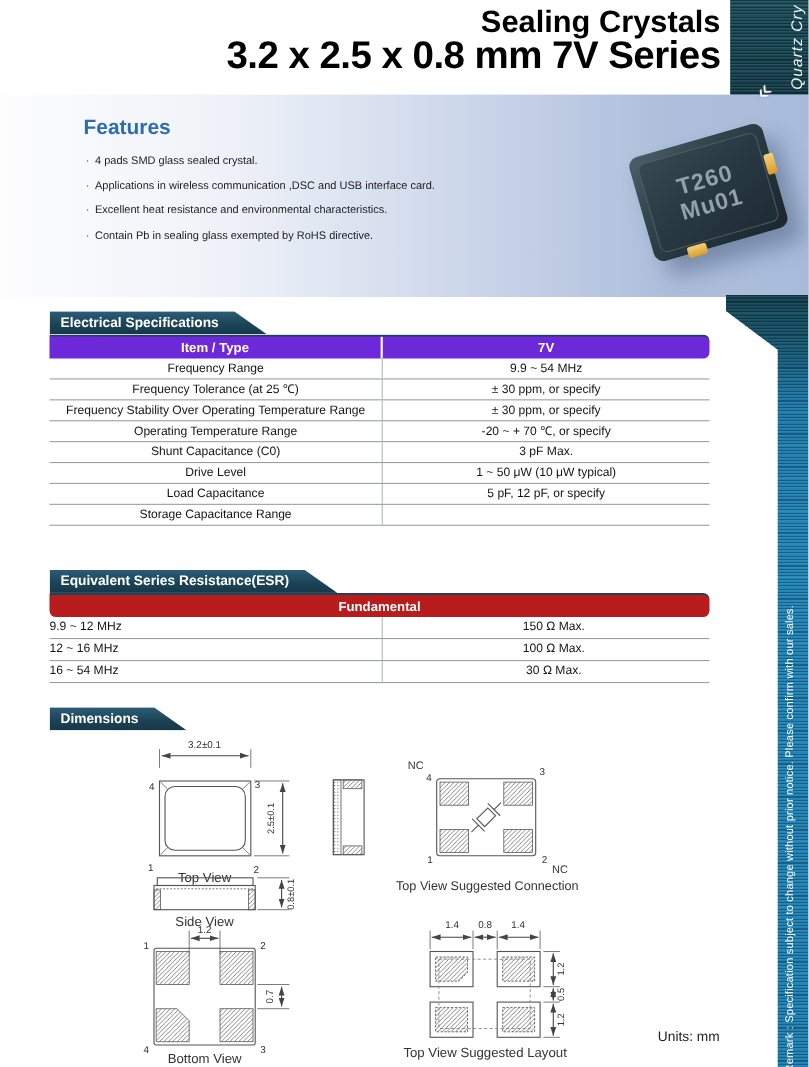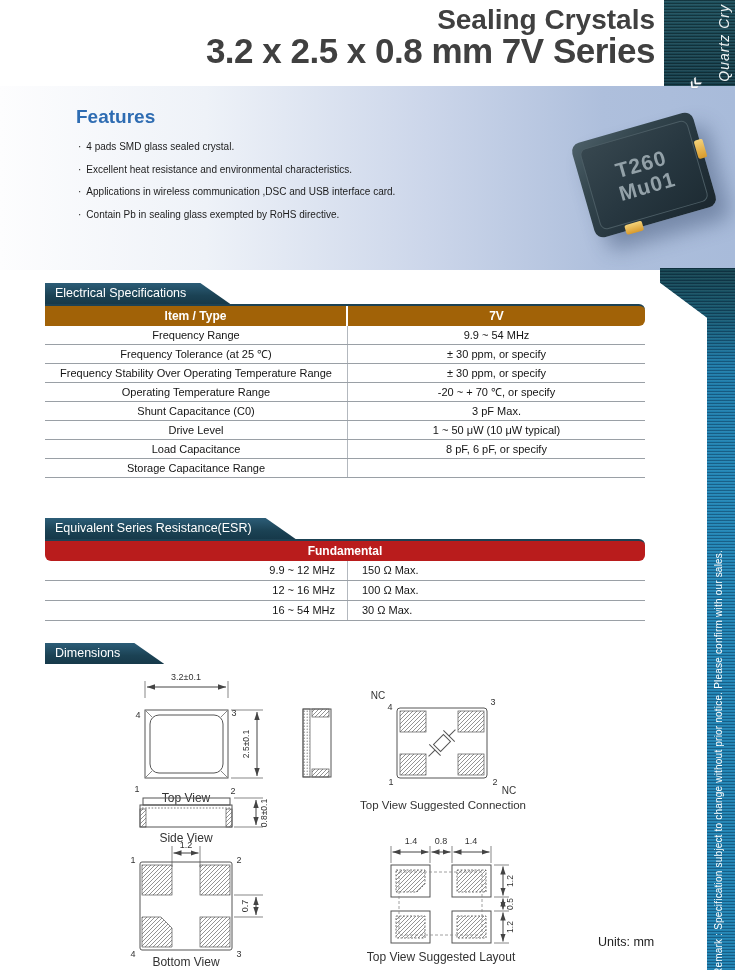--- a/index.html
+++ b/index.html
@@ -1,20 +1,20 @@
 <!DOCTYPE html>
 <html><head>
 <meta charset="utf-8">
 <style>
   * { margin:0; padding:0; box-sizing:border-box; }
   body { background:#777; display:flex; justify-content:center; font-family:"Liberation Sans", sans-serif; }
   .page { position:relative; width:735px; height:970px; background:#ffffff; overflow:hidden; font-family:"Liberation Sans", sans-serif; }
 
   
-  .title-block { position:absolute; top:4px; right:80px; text-align:right; color:#404040; font-weight:bold; line-height:31px; }
+  .title-block { position:absolute; top:4px; right:80px; text-align:right; color:#000000; font-weight:bold; line-height:31px; }
   .title-line1 { font-size:28px; }
   .title-line2 { font-size:35px; letter-spacing:-0.5px; }
   .corner-block { position:absolute; top:0; right:0; width:71px; height:86px;
     background-image:repeating-linear-gradient(180deg, rgba(0,0,0,.30) 0 1px, rgba(255,255,255,.06) 1px 2px, rgba(0,0,0,0) 2px 3px),
       linear-gradient(180deg,#1d4f5c,#163f4c); background-color:#1a4553; }
   .brand-vertical { position:absolute; right:3px; bottom:4px; writing-mode:vertical-rl; transform:rotate(180deg);
     color:#eef3f4; font-style:italic; font-size:14px; letter-spacing:1px; }
   .chevron-dec { position:absolute; left:688px; top:70px; font-size:22px; color:#fafafa;
     transform:rotate(-48deg); text-shadow:0 0 2px rgba(120,130,150,.8); z-index:5; }
 
@@ -43,35 +43,35 @@
   .sidebar { position:absolute; left:660px; top:268px; width:75px; height:702px;
     clip-path:polygon(0 0, 100% 0, 100% 100%, 62.7% 100%, 62.7% 7.1%, 0 2.1%);
     background-image:repeating-linear-gradient(180deg, rgba(0,0,20,.28) 0 1px, rgba(255,255,255,.05) 1px 2px, rgba(0,0,0,0) 2px 3px),
       linear-gradient(180deg,#15434f 0%, #175a73 7%, #1e7ba9 14%, #2286b6 30%, #1f82b2 100%); }
   .remark-vertical { position:absolute; left:53px; top:282px; writing-mode:vertical-rl; transform:rotate(180deg);
     color:#ffffff; font-size:10px; letter-spacing:.2px; white-space:nowrap; }
 
   
   .section { position:absolute; left:45px; width:600px; }
   .sec-elec { top:283px; } .sec-esr { top:518px; } .sec-dims { top:643px; }
-  .tab { display:inline-block; height:21px; line-height:21px; color:#fff; font-size:12.5px; font-weight:normal;
+  .tab { display:inline-block; height:21px; line-height:21px; color:#fff; font-size:12.5px; font-weight:bold;
     padding:0 44px 0 10px; clip-path:polygon(0 0, calc(100% - 30px) 0, 100% 100%, 0 100%);
     background:linear-gradient(180deg,#2c5d77 0%, #1b4254 60%, #16394a 100%);text-align:center; }
-  .thead { display:flex; height:22px; border-top:2px solid #1d4254; background:#a16207; color:#fff;
+  .thead { display:flex; height:22px; border-top:2px solid #1d4254; background:#6d28d9; color:#fff;
     font-size:12px; font-weight:bold; border-radius:0 6px 6px 0; overflow:hidden;justify-content:center; }
   .thead .c1 { width:303px; text-align:center; line-height:20px; border-right:2px solid #fff; }
   .thead .c2 { flex:1; text-align:center; line-height:20px; }
   .thead-single { display:block; height:22px; border-top:2px solid #1d4254; background:#b91c1c; color:#fff;
     font-size:12px; font-weight:bold; text-align:center; line-height:20px; border-radius:0 6px 6px 6px; }
   .trow { display:flex; height:19px; border-bottom:1px solid #9aa0a6; font-size:11px; color:#141414;align-items:center; }
   .trow .c1 { width:303px; text-align:center; line-height:18px; border-right:1px solid #b3b8be; }
   .trow .c2 { flex:1; text-align:center; line-height:18px; }
   .esr-row { display:flex; height:20px; border-bottom:1px solid #9aa0a6; font-size:11px; color:#141414; }
-  .esr-row .c1 { width:303px; text-align:right; padding-right:12px; line-height:19px; border-right:1px solid #b3b8be; }
-  .esr-row .c2 { flex:1; text-align:left; padding-left:14px; line-height:19px; }
+  .esr-row .c1 { width:303px; padding-right:12px; line-height:19px; border-right:1px solid #b3b8be; }
+  .esr-row .c2 { flex:1; text-align:center; padding-left:14px; line-height:19px; }
 
   
   .drawings { position:absolute; left:0; top:668px; width:735px; height:302px; }
   .units-label { position:absolute; left:598px; top:935px; font-size:12.5px; color:#222; }
   svg text { font-family:"Liberation Sans", sans-serif; fill:#333; }
 </style>
 </head>
 <body>
 
 <div class="page">
@@ -82,22 +82,22 @@
   </div>
   <div class="corner-block">
     <span class="brand-vertical">Quartz Cry</span>
   </div>
   <span class="chevron-dec">«</span>
 
   <div class="features-band">
     <div class="features-title">Features</div>
     <ul class="features-list">
       <li><span class="bullet">·</span><span>4 pads SMD glass sealed crystal.</span></li>
+      <li><span class="bullet">·</span><span>Applications in wireless communication ,DSC and USB interface card.</span></li>
       <li><span class="bullet">·</span><span>Excellent heat resistance and environmental characteristics.</span></li>
-      <li><span class="bullet">·</span><span>Applications in wireless communication ,DSC and USB interface card.</span></li>
       <li><span class="bullet">·</span><span>Contain Pb in sealing glass exempted by RoHS directive.</span></li>
     </ul>
     <div class="chip-wrap">
       <div class="chip-body">
         <div class="chip-face">
           <div class="chip-mark">T260</div>
           <div class="chip-mark">Mu01</div>
         </div>
         <div class="chip-pad right"></div>
         <div class="chip-pad bottom"></div>
@@ -134,21 +134,21 @@
     <div class="trow">
         <div class="c1">Shunt Capacitance (C0)</div>
         <div class="c2">3 pF Max.</div>
       </div>
     <div class="trow">
         <div class="c1">Drive Level</div>
         <div class="c2">1 ~ 50 μW (10 μW typical)</div>
       </div>
     <div class="trow">
         <div class="c1">Load Capacitance</div>
-        <div class="c2">8 pF, 6 pF, or specify</div>
+        <div class="c2">5 pF, 12 pF, or specify</div>
       </div>
     <div class="trow">
         <div class="c1">Storage Capacitance Range</div>
       </div>
   </div>
 
   <div class="section sec-esr">
     <div class="tab">Equivalent Series Resistance(ESR)</div>
     <div class="thead-single">Fundamental</div>
     <div class="esr-row">

